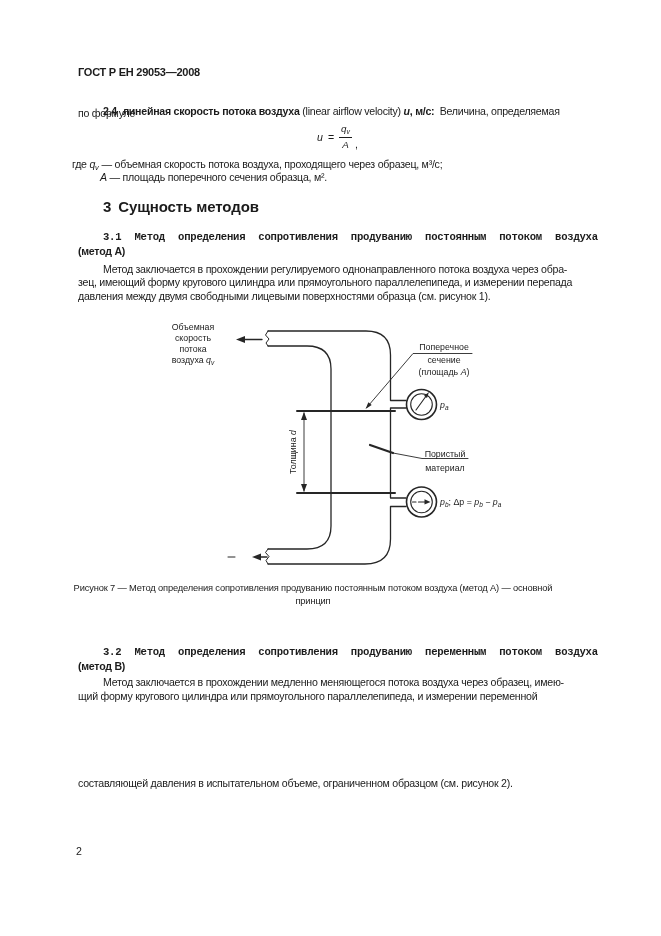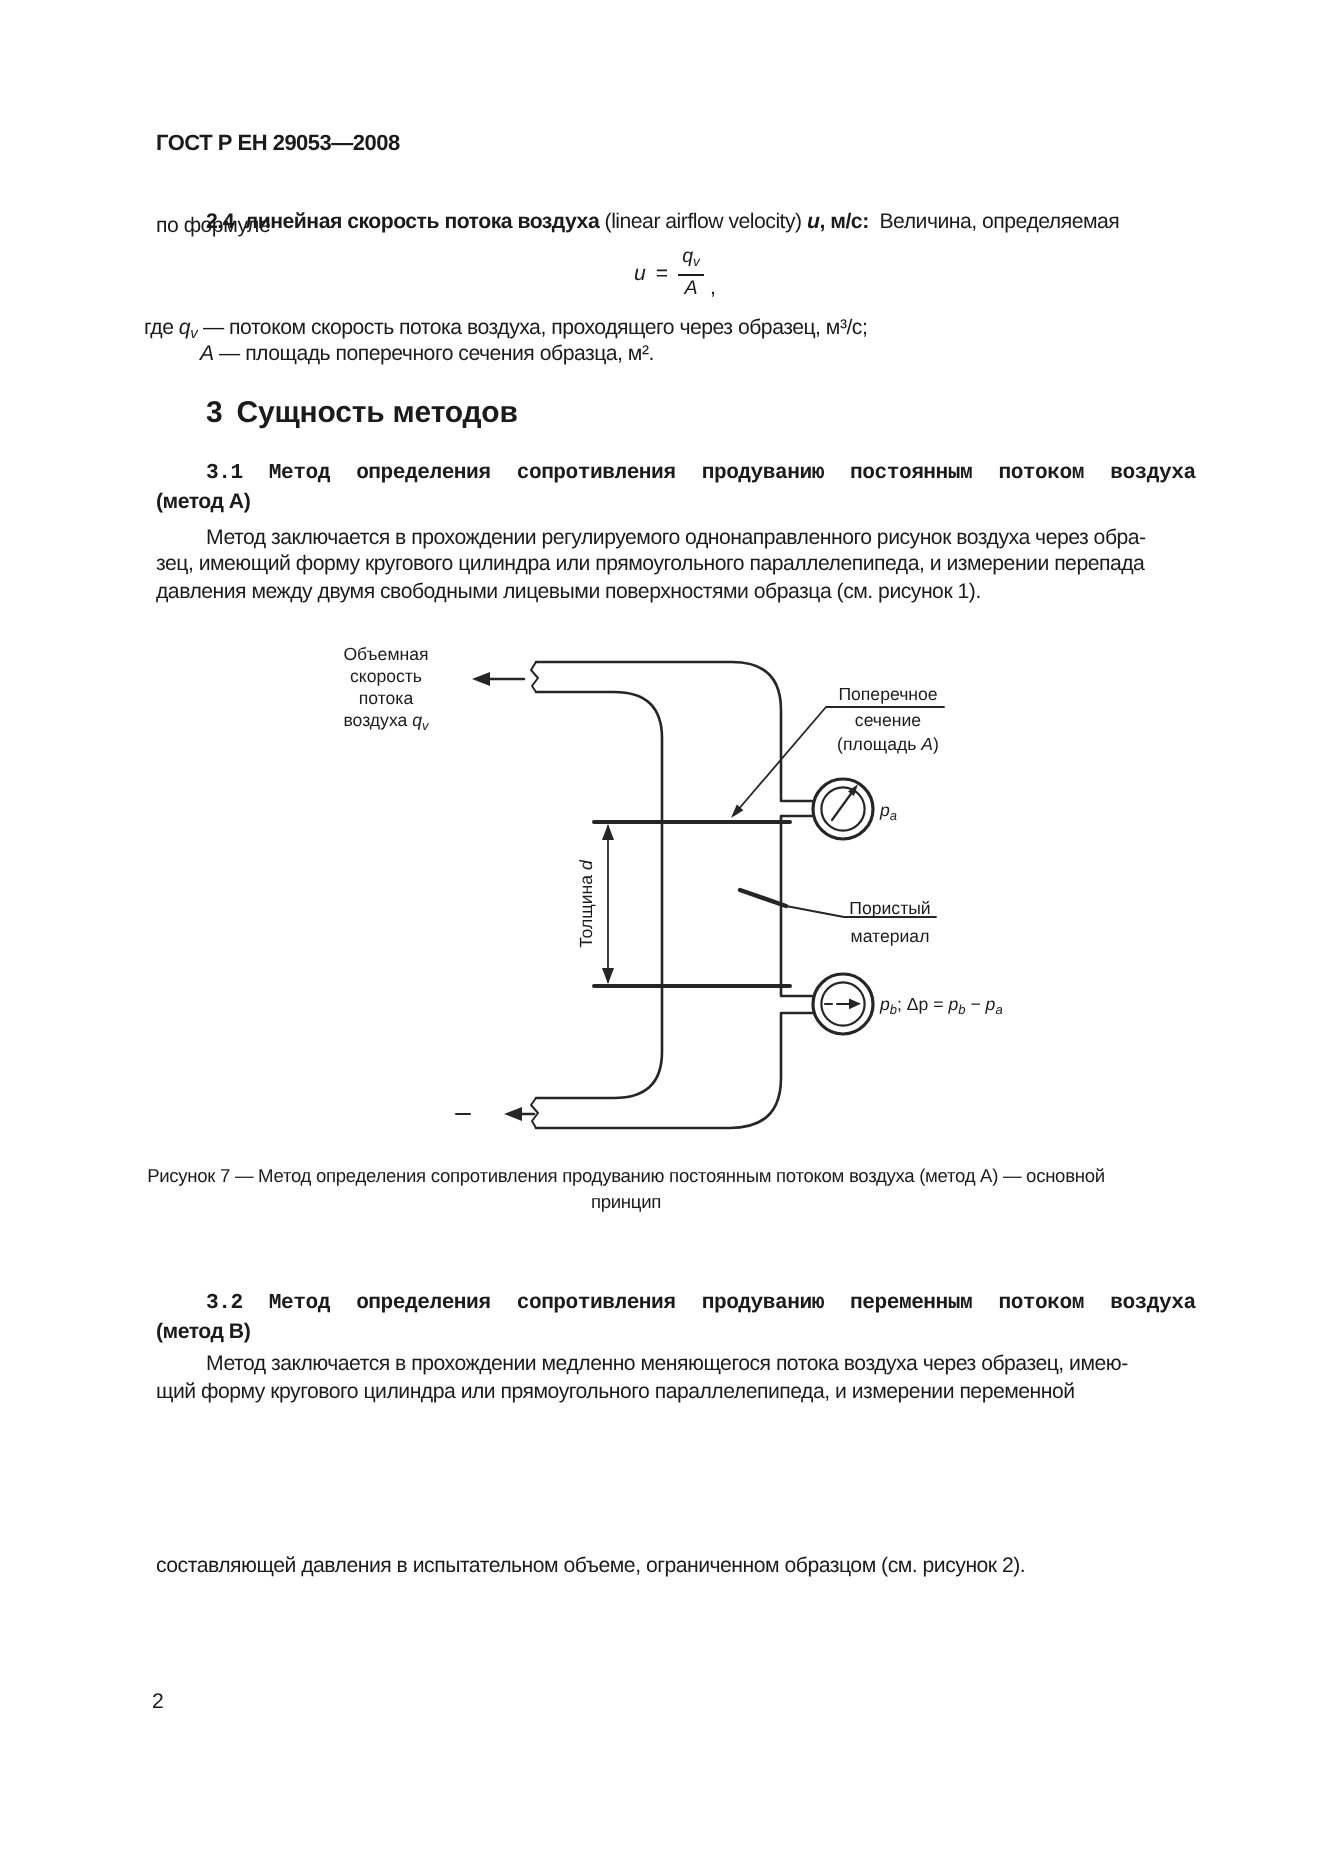--- a/index.html
+++ b/index.html
@@ -38,28 +38,28 @@
   <span class="i">u</span>
   <span>=</span>
   <span class="frac">
     <span class="num"><span class="i">q</span><span class="sb i">v</span></span>
     <span class="bar"></span>
     <span class="den i">A</span>
   </span>
   <span class="fcomma">,</span>
 </div>
 
-<div class="ln" style="left:72px;top:158px;"><span>где </span><span class="i">q</span><span class="sb i">v</span><span> — </span><span>потоком скорость потока воздуха, проходящего через образец, м³/с;</span></div>
+<div class="ln" style="left:72px;top:158px;"><span>где </span><span class="i">q</span><span class="sb i">v</span><span> — </span><span>объемная скорость потока воздуха, проходящего через образец, м³/с;</span></div>
 <div class="ln" style="left:100px;top:171px;"><span class="i">A</span><span> — </span><span>площадь поперечного сечения образца, м².</span></div>
 
 <div class="ln b h3t" style="left:103px;top:198px;"><span>3</span><span>Сущность методов</span></div>
 
 <div class="ln b just" style="left:103px;top:231px;">3.1 Метод определения сопротивления продуванию постоянным потоком воздуха</div>
 <div class="ln b" style="left:78px;top:244.5px;">(метод А)</div>
-<div class="ln" style="left:103px;top:262.5px;">Метод заключается в прохождении регулируемого однонаправленного рисунок воздуха через обра-</div>
+<div class="ln" style="left:103px;top:262.5px;">Метод заключается в прохождении регулируемого однонаправленного потока воздуха через обра-</div>
 <div class="ln" style="left:78px;top:276px;">зец, имеющий форму кругового цилиндра или прямоугольного параллелепипеда, и измерении перепада</div>
 <div class="ln" style="left:78px;top:289.5px;">давления между двумя свободными лицевыми поверхностями образца (см. рисунок 1).</div>
 
 <svg class="diagram" width="661" height="936" viewBox="0 0 661 936">
   <g fill="none" stroke="#262626" stroke-width="1.3" stroke-linejoin="round" stroke-linecap="round">
 
     <path d="M268,331 H366 Q390.5,331 390.5,355 V400.5 H406"></path>
     <path d="M406,408 H390.5 V498 H406"></path>
     <path d="M406,506.5 H390.5 V539 Q390.5,564 365,564 H268"></path>
 

